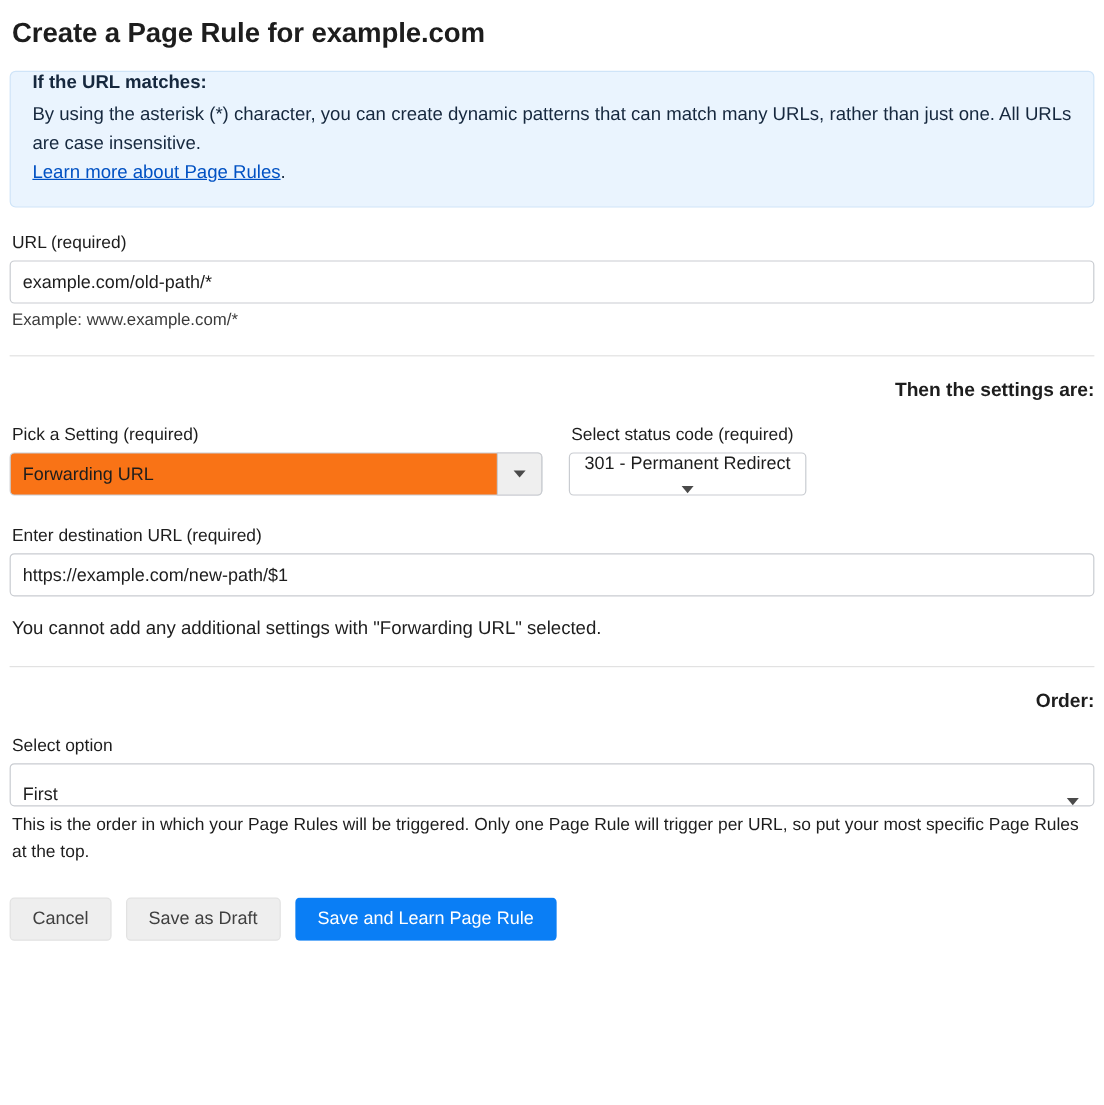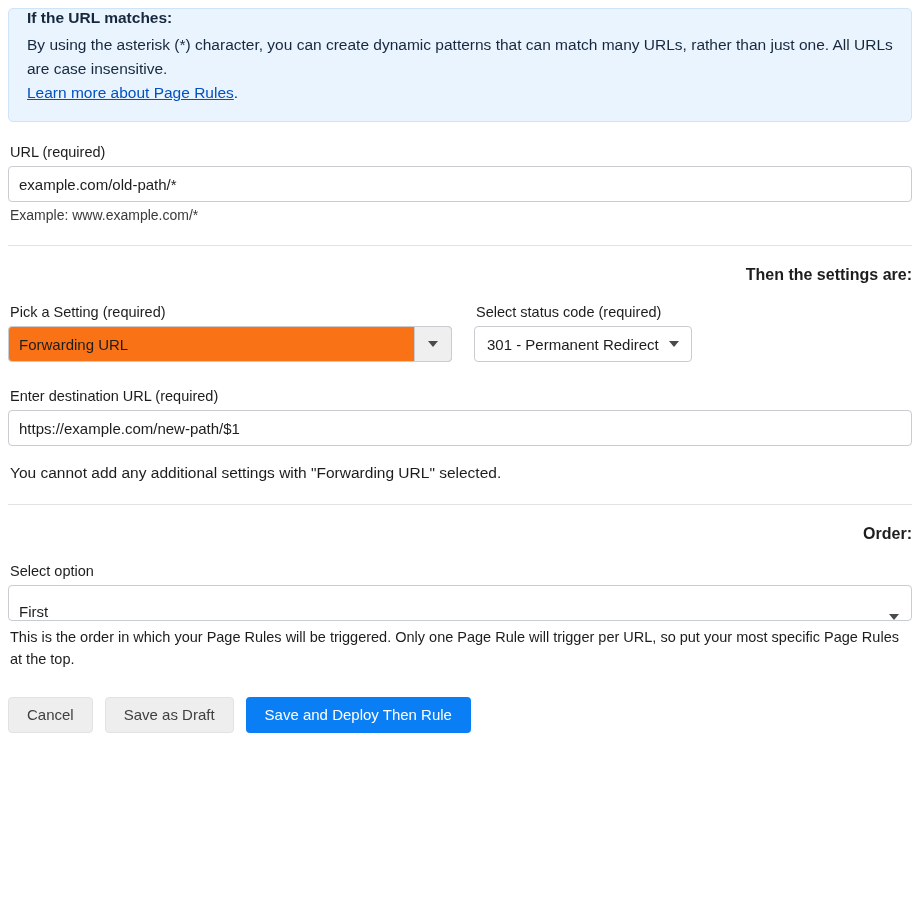--- a/index.html
+++ b/index.html
@@ -131,20 +131,21 @@
     display: inline-flex;
     align-items: center;
     gap: 10px;
     height: 36px;
     border: 1px solid #c9ccd1;
     border-radius: 4px;
     background: #fff;
     padding: 0 12px;
     font-size: 15px;
     cursor: pointer;
+    flex-direction: column;
   }
   .select-full {
     position: relative;
     width: 100%;
     height: 36px;
     border: 1px solid #c9ccd1;
     border-radius: 4px;
     background: #fff;
     display: flex;
     align-items: flex-end;
@@ -194,20 +195,21 @@
     background: #0a7ef5;
     color: #ffffff;
   }
   .mt-field { margin-top: 26px; }
 </style>
 </head>
 <body>
 
 <div class="page">
 
+  <div class="page-title">Create a Page Rule for example.com</div>
 
   <div class="info-box">
     <div class="info-box-title">If the URL matches:</div>
     <div class="info-box-text">
       <span>By using the asterisk (*) character, you can create dynamic patterns that can match many URLs, rather than just one. All URLs are case insensitive.</span>
       <br>
       <span class="info-link">Learn more about Page Rules</span><span>.</span>
     </div>
   </div>
 
@@ -253,16 +255,16 @@
   <div class="field-label">Select option</div>
   <div class="select-full">
     <span>First</span>
     <span class="caret"></span>
   </div>
   <div class="help-text">This is the order in which your Page Rules will be triggered. Only one Page Rule will trigger per URL, so put your most specific Page Rules at the top.</div>
 
   <div class="actions">
     <button class="btn btn-secondary">Cancel</button>
     <button class="btn btn-secondary">Save as Draft</button>
-    <button class="btn btn-primary">Save and Deploy Then Rule</button>
+    <button class="btn btn-primary">Save and Learn Page Rule</button>
   </div>
 
 </div>
 
 </body></html>

